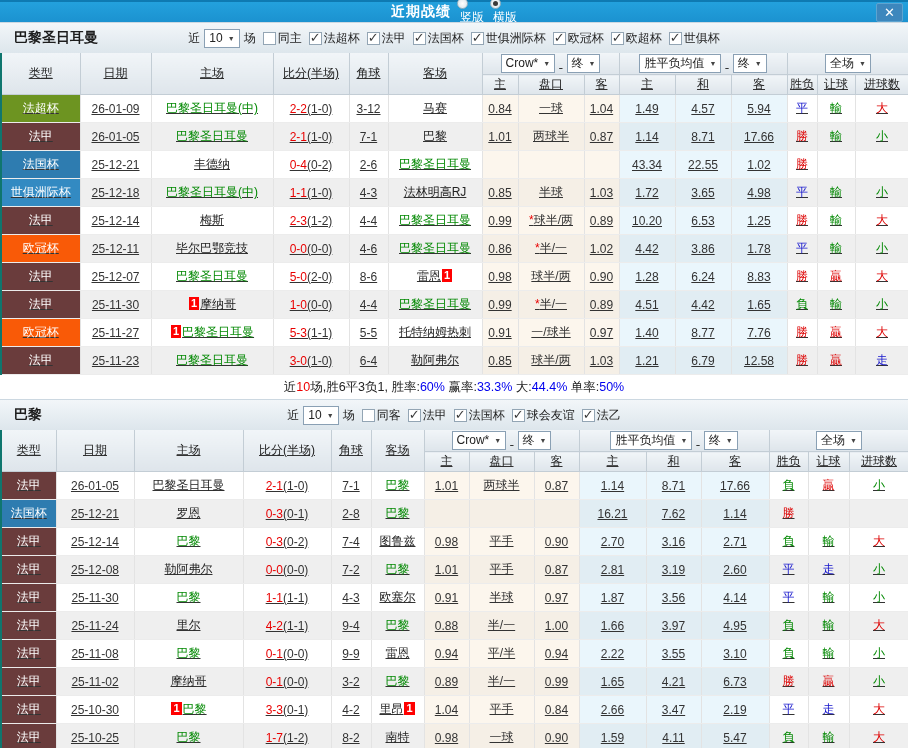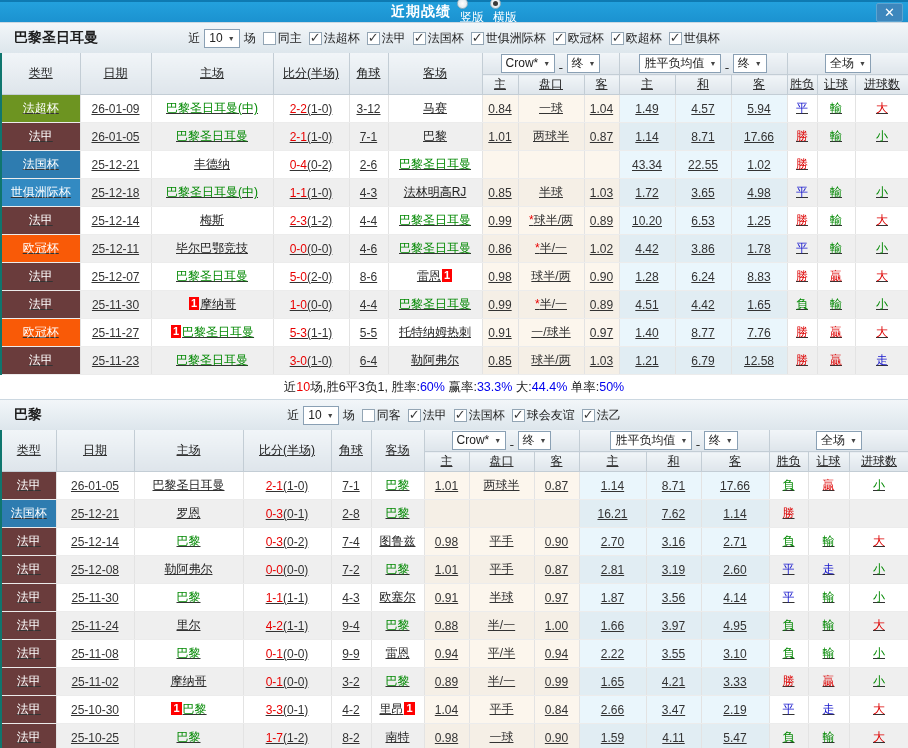--- a/index.html
+++ b/index.html
@@ -610,21 +610,21 @@
         <td>25-11-02</td>
         <td><span class="team">摩纳哥</span></td>
         <td><span class="score-ft">0-1</span><span class="score-ht">(0-0)</span></td>
         <td>3-2</td>
         <td><span class="team green">巴黎</span></td>
         <td class="c-crow">0.89</td>
         <td class="c-crow"><span>半/一</span></td>
         <td class="c-crow">0.99</td>
         <td class="c-avg">1.65</td>
         <td class="c-avg">4.21</td>
-        <td class="c-avg">3.33</td>
+        <td class="c-avg">6.73</td>
         <td style="color: rgb(221, 0, 0);">勝</td>
         <td style="color: rgb(221, 0, 0);">贏</td>
         <td style="color: rgb(0, 136, 0);">小</td>
       </tr>
       <tr>
         <td class="c-type" style="background: rgb(106, 60, 60);">法甲</td>
         <td>25-10-30</td>
         <td><span class="num-badge">1</span><span class="team green">巴黎</span></td>
         <td><span class="score-ft">3-3</span><span class="score-ht">(0-1)</span></td>
         <td>4-2</td>

